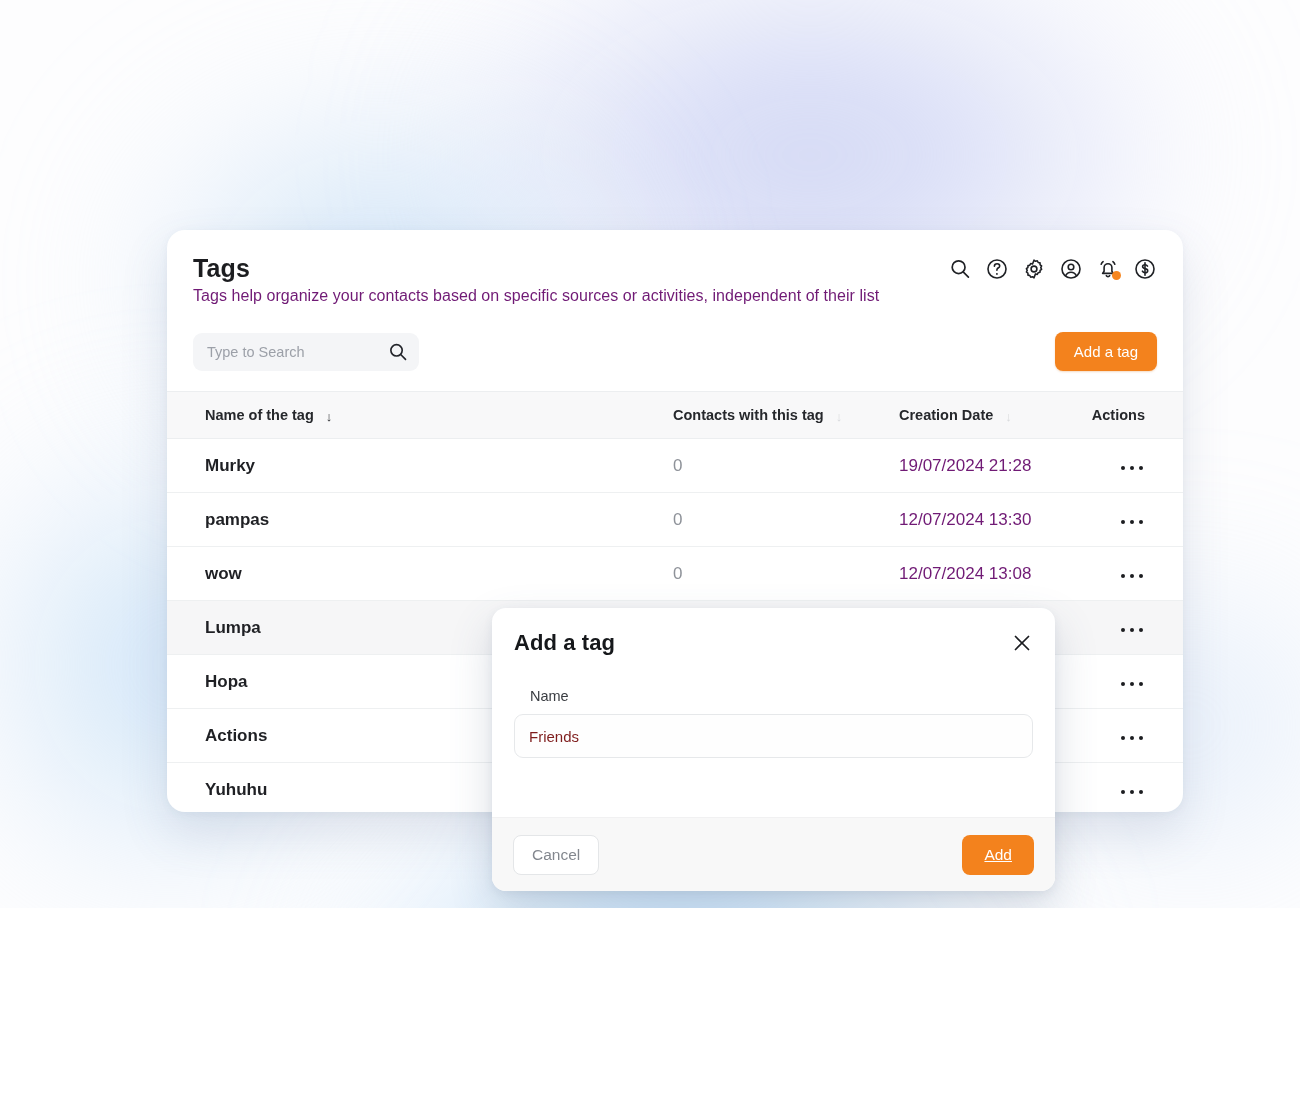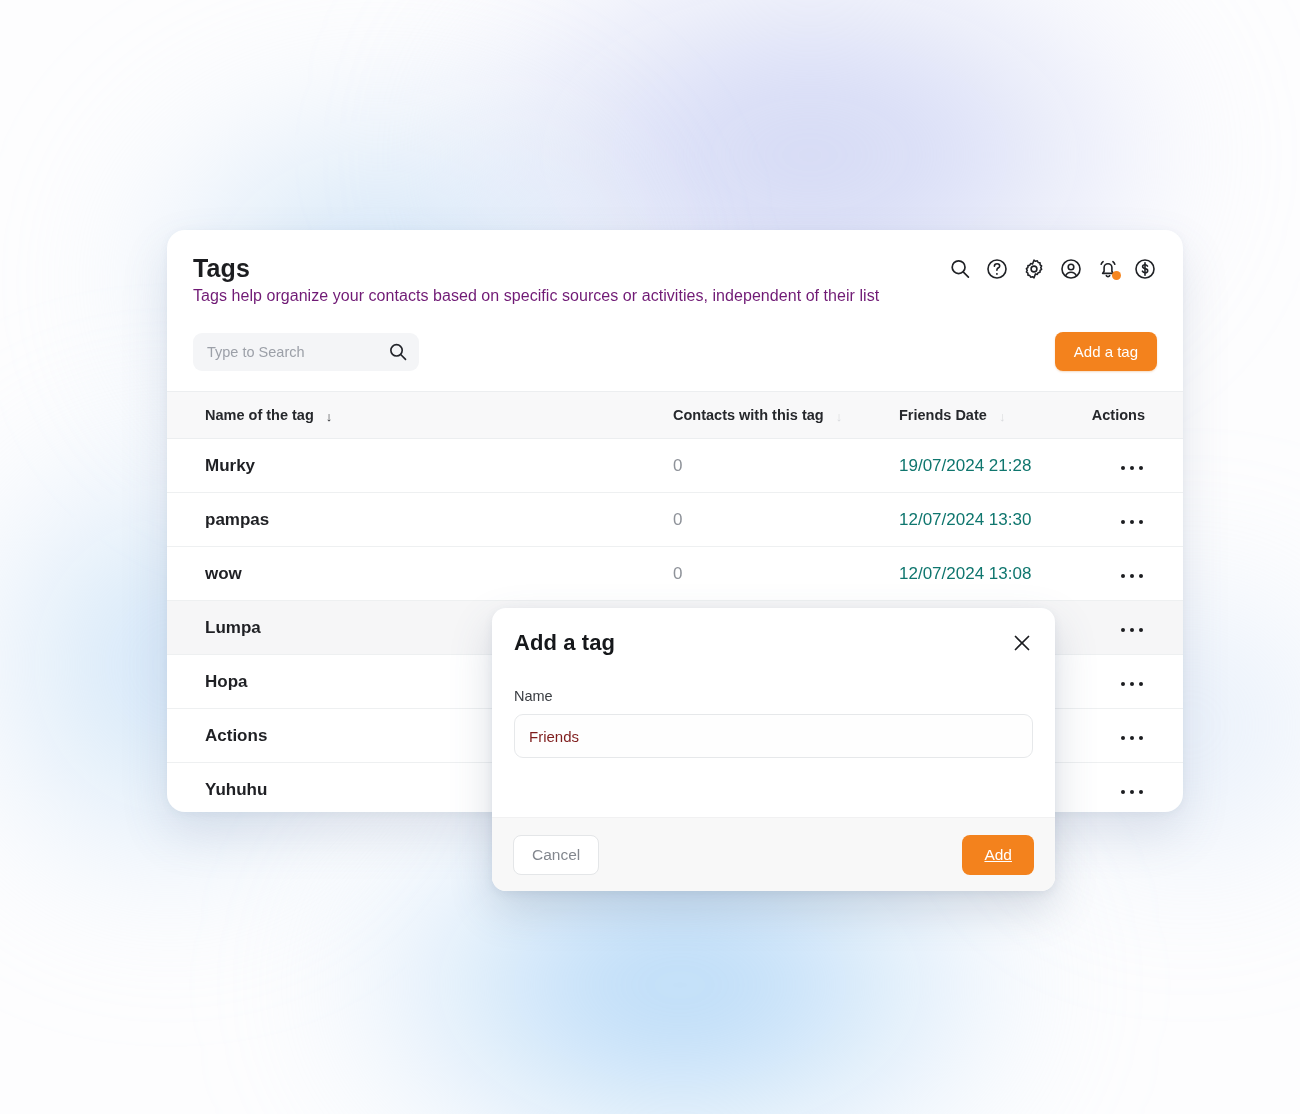--- a/index.html
+++ b/index.html
@@ -8,21 +8,21 @@
     width: 1300px;
     height: 1114px;
     overflow: hidden;
     font-family: "Liberation Sans", sans-serif;
     background: #ffffff;
   }
 
   #stage {
     position: relative;
     width: 1300px;
-    height: 1114px;
+    height: 908px;
     background: #fdfdfe;
     overflow: hidden;
   }
 
   
   .blob { position: absolute; border-radius: 50%; filter: blur(78px); pointer-events: none; }
   .blob-lavender {
     left: 430px; top: -60px; width: 760px; height: 430px;
     background: radial-gradient(ellipse at 50% 50%, rgba(196,203,240,0.95) 0%, rgba(210,216,246,0.55) 45%, rgba(255,255,255,0) 72%);
   }
@@ -133,21 +133,21 @@
   .sort-idle { color: #d8dadd; }
 
   tbody td {
     font-size: 17px;
     padding: 16px 0;
     border-bottom: 1px solid #eef0f1;
     background: transparent;
   }
   td.c-name { padding-left: 38px; font-weight: 700; color: #1f2024; }
   td.c-contacts { padding-left: 8px; color: #8e9299; }
-  td.c-date { padding-left: 8px; color: #0f766e; margin-left: 36px; }
+  td.c-date { padding-left: 8px; color: #701a75; margin-left: 36px; }
   td.c-actions { text-align: right; padding-right: 32px; }
 
   tbody tr.row-highlight td { background: #f6f6f7; }
 
   .dots {
     display: inline-flex; gap: 5px; align-items: center;
     padding: 6px 8px; cursor: pointer;
   }
   .dots i { width: 4px; height: 4px; border-radius: 50%; background: #1c1d20; display: block; }
 
@@ -167,21 +167,21 @@
     font-size: 22px; font-weight: 700; color: #16181b; letter-spacing: 0.1px;
   }
   .modal-close {
     position: absolute; right: 20px; top: 22px;
     width: 26px; height: 26px; cursor: pointer;
   }
   .modal-close svg { width: 26px; height: 26px; display: block; }
 
   .field-label {
     margin-top: 32px;
-    font-size: 14.5px; color: #3a3d42;
+    font-size: 14.5px; color: #3a3d42; margin-left: 16px;
   }
   .field-input {
     margin-top: 10px;
     width: 100%; height: 44px;
     border: 1px solid #e6e8ea; border-radius: 9px;
     background: #fefefe;
     outline: 0;
     font-family: "Liberation Sans", sans-serif;
     font-size: 15px; color: #7f1d1d;
     padding: 0 14px;
@@ -304,21 +304,21 @@
           <tr>
             <th class="c-name">
               <span>Name of the tag</span>
               <span class="sort-arrow sort-active">↓</span>
             </th>
             <th class="c-contacts">
               <span>Contacts with this tag</span>
               <span class="sort-arrow sort-idle">↓</span>
             </th>
             <th class="c-date">
-              <span>Friends Date</span>
+              <span>Creation Date</span>
               <span class="sort-arrow sort-idle">↓</span>
             </th>
             <th class="c-actions">
               <span>Actions</span>
             </th>
           </tr>
         </thead>
         <tbody>
 
           <tr>

